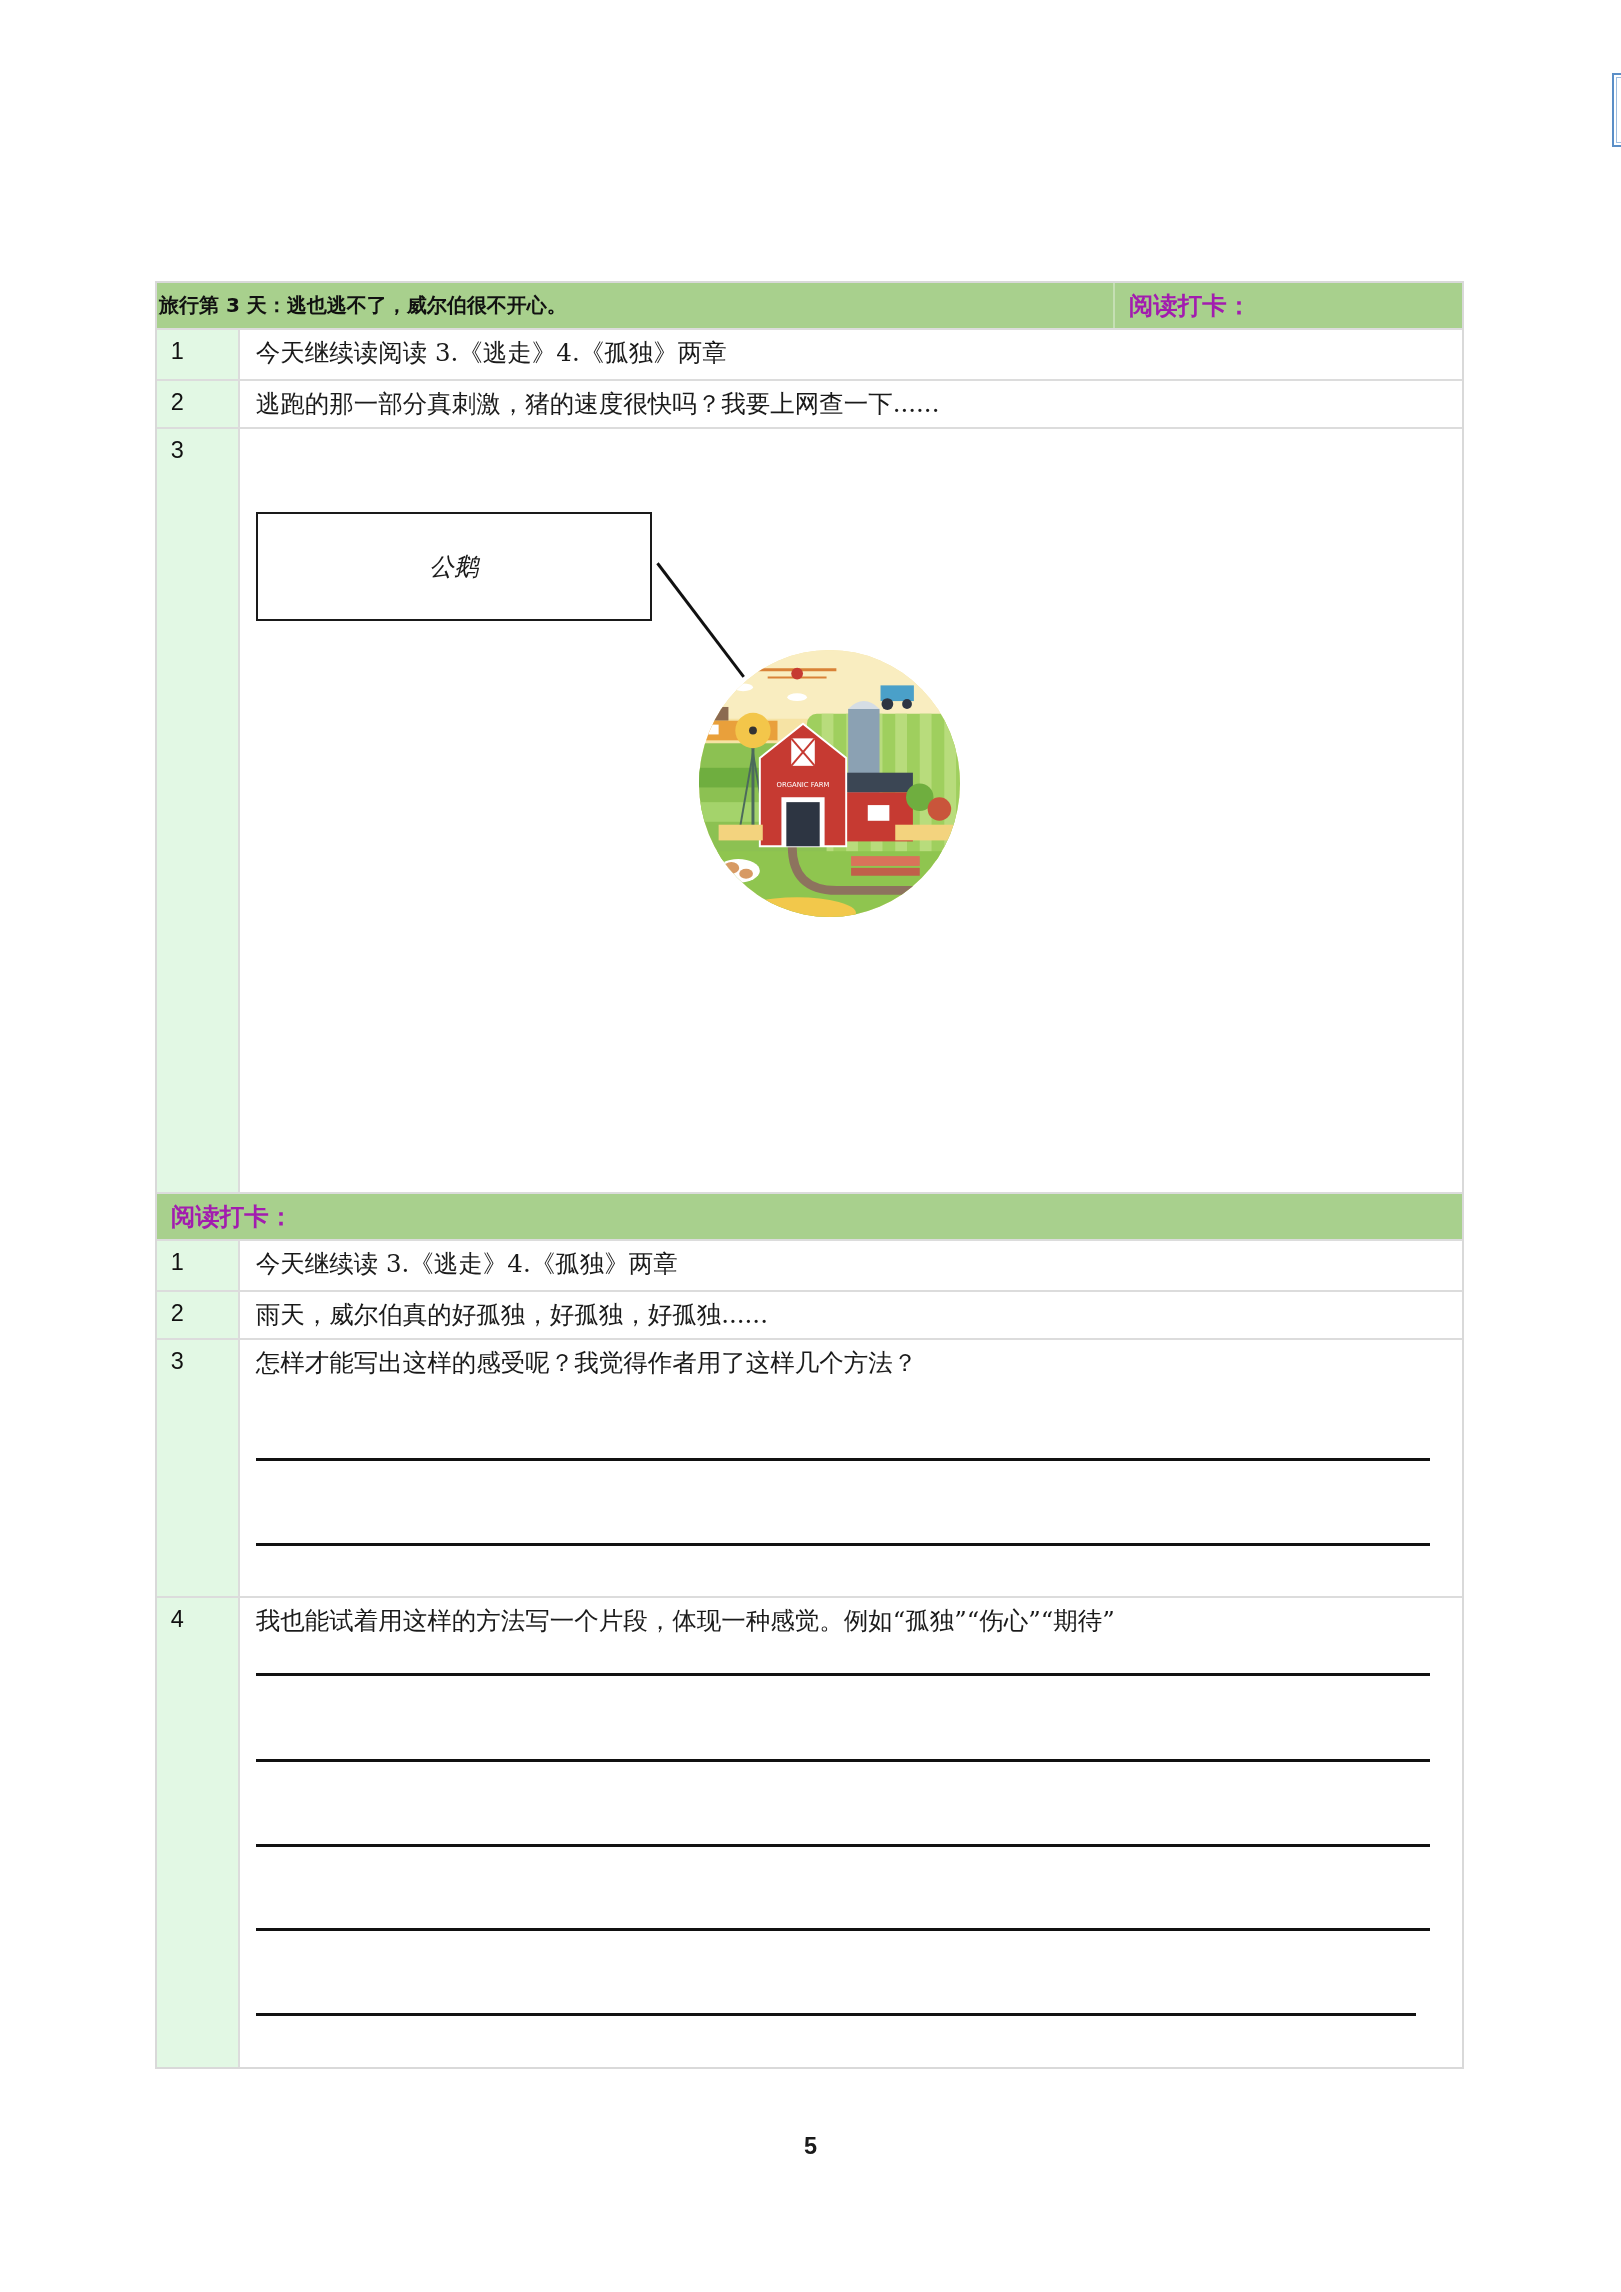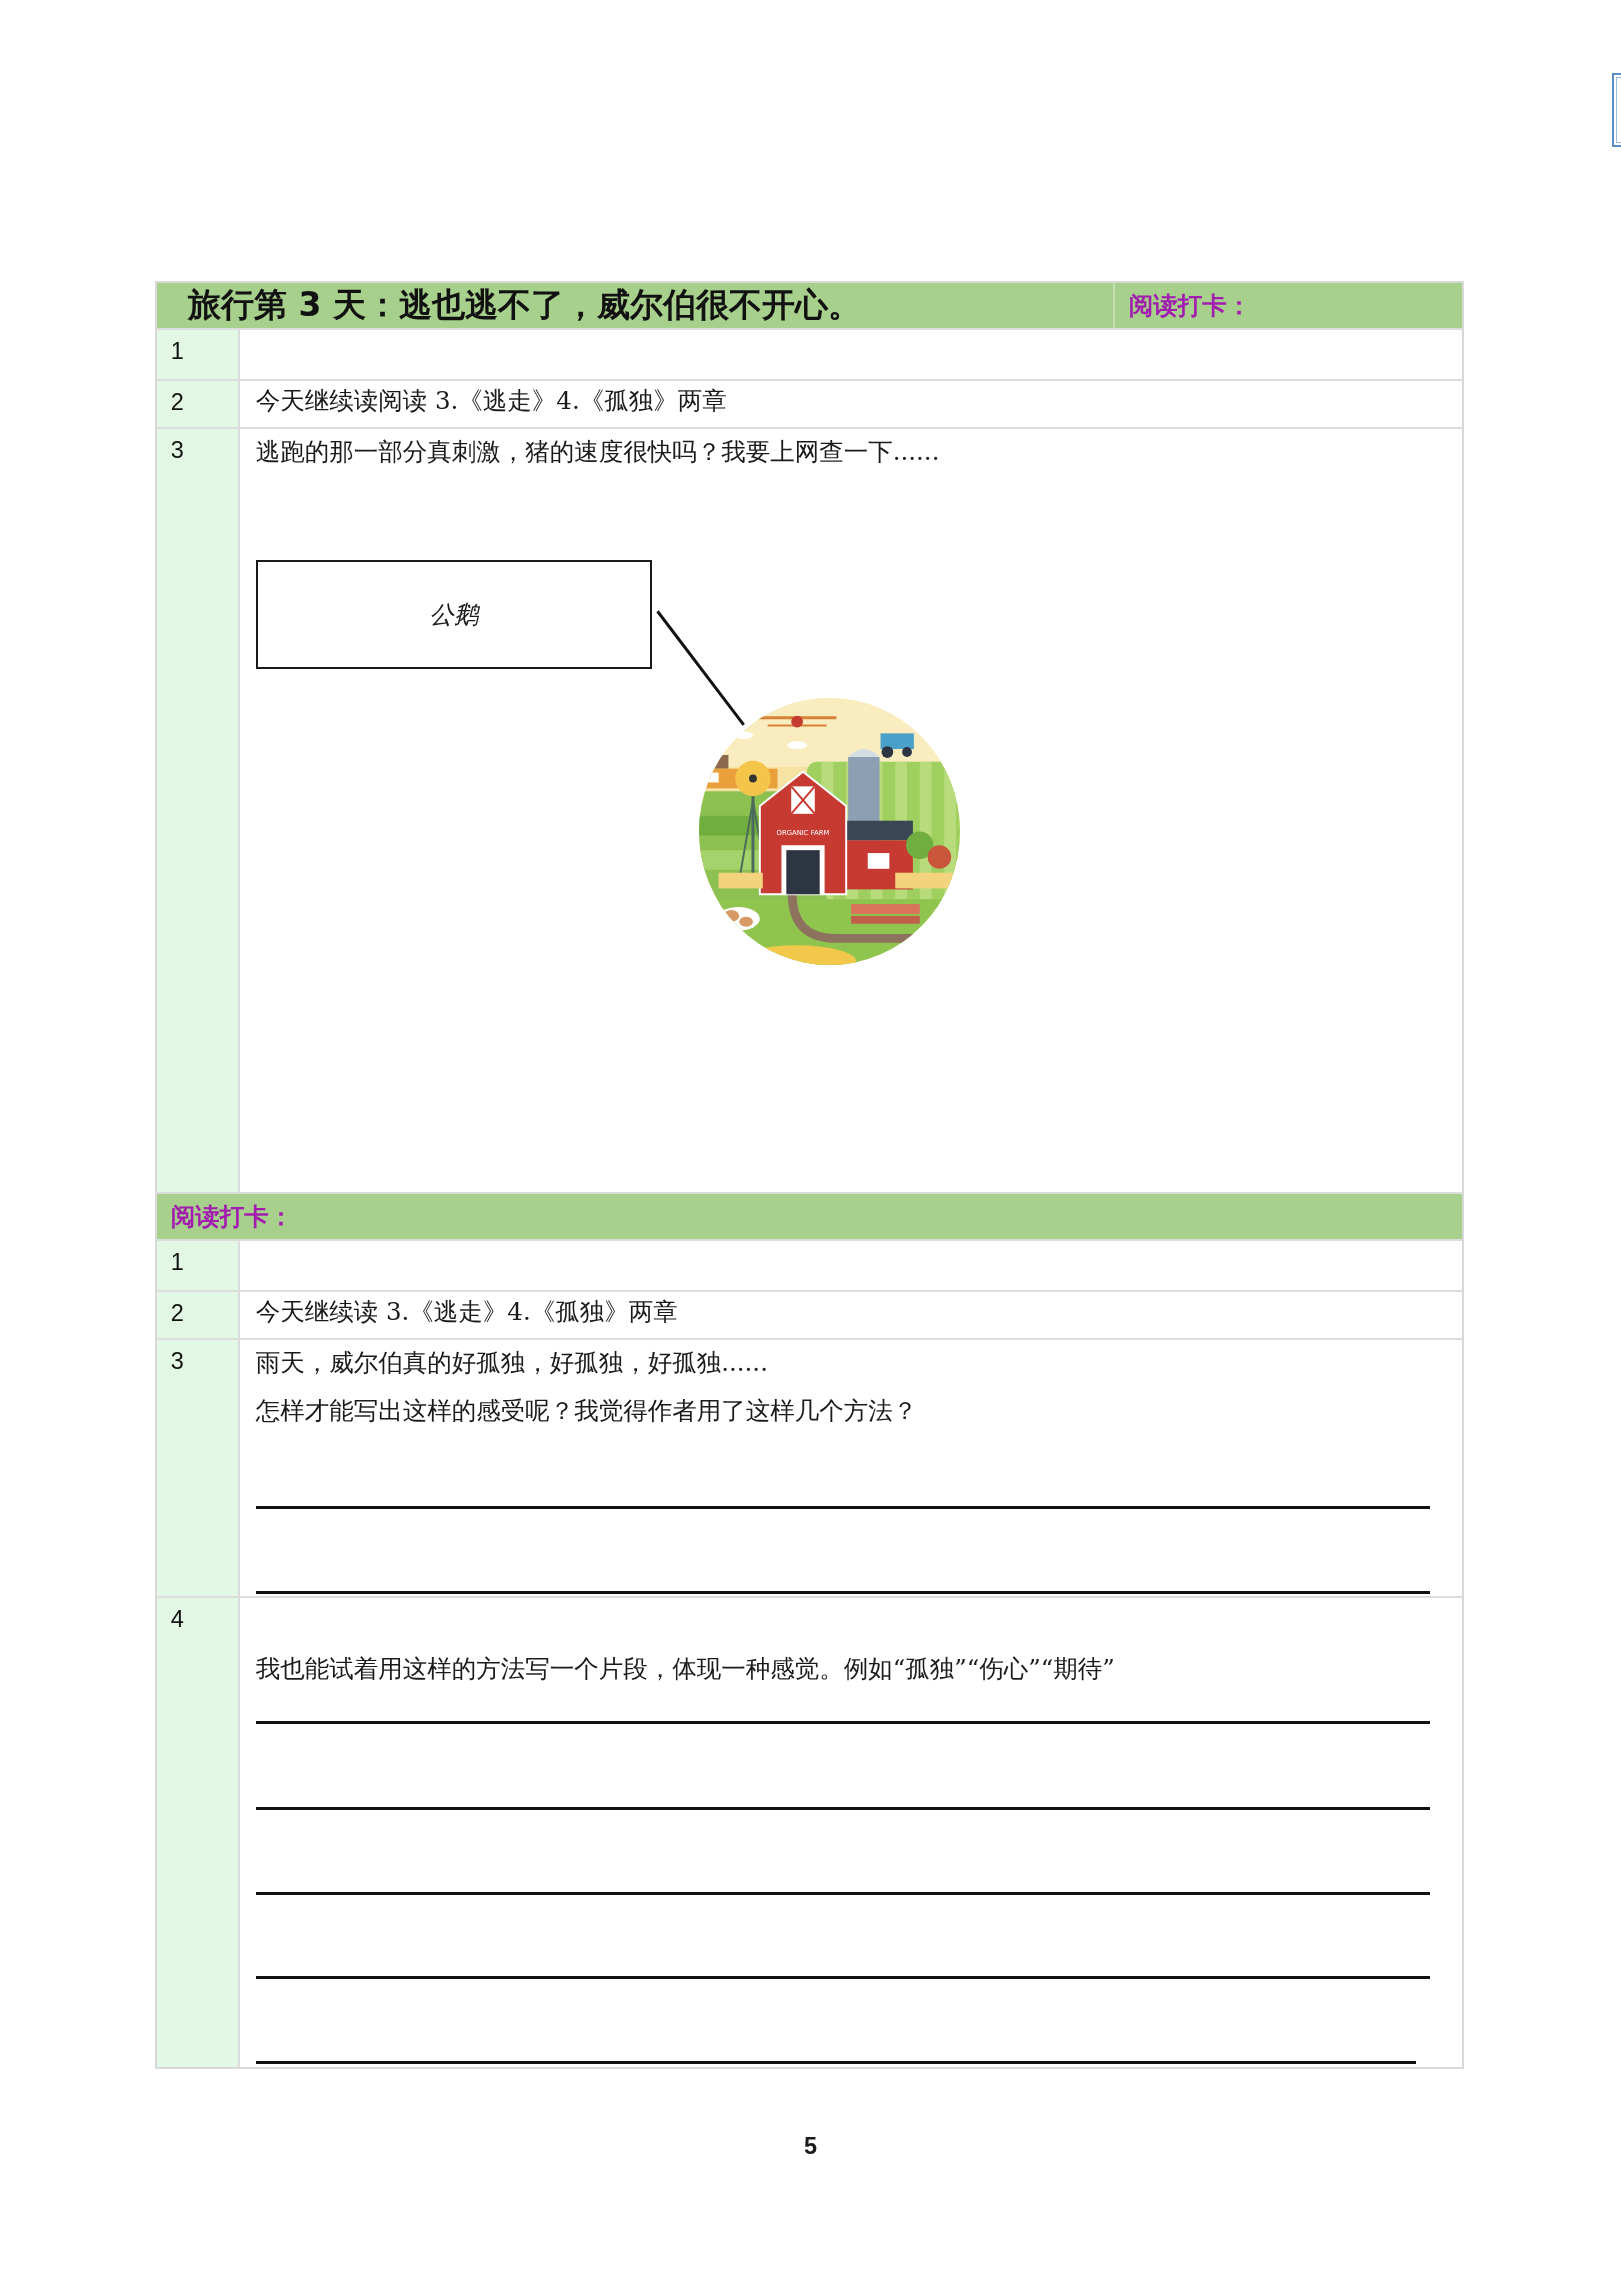--- a/index.html
+++ b/index.html
@@ -19,35 +19,35 @@
   }
   .sheet {
     position: absolute; left: 155px; top: 281px; width: 1309px;
     border: 2px solid #d9d9d9; box-sizing: border-box; background: #fff;
   }
   .row { display: flex; border-bottom: 2.9px solid #dcdcdc; box-sizing: border-box; }
   .row:last-child { border-bottom: none; }
   .hdr { background: #a8d08d; height: 47px; align-items: center; }
   .hdr .title {
     flex: 0 0 958px; height: 100%; display: flex; align-items: center;
-    padding-left: 31px; box-sizing: border-box; border-right: 2.9px solid #c5dfb4;
+    padding-left: 2px; box-sizing: border-box; border-right: 2.9px solid #c5dfb4;
     font-family: "DejaVu Sans", "Liberation Sans", sans-serif; font-weight: bold;
-    font-size: 33px; color: #111;
+    font-size: 20px; color: #111;
   }
   .hdr .checkin {
     flex: 1; height: 100%; display: flex; align-items: center; padding-left: 13.7px;
     font-family: "DejaVu Sans", "Liberation Sans", sans-serif; font-weight: bold;
     font-size: 24.5px; color: #a21caf;
   }
   .num {
     flex: 0 0 83px; background: #e2f8e4; border-right: 2px solid #dcdcdc;
     box-sizing: border-box; padding: 7.8px 0 0 13.7px;
     font-family: "Liberation Sans", "DejaVu Sans", sans-serif; font-size: 23.5px; color: #111;
   }
-  .cell { flex: 1; position: relative; padding: 5.9px 0 0 15.7px; box-sizing: border-box; font-size: 24.5px; margin-top: 48px; }
+  .cell { flex: 1; position: relative; padding: 5.9px 0 0 15.7px; box-sizing: border-box; font-size: 24.5px; }
   .r-short { height: 51px; }
   .r-mid { height: 48px; }
   .d3-r3 { height: 765px; }
   .d4-r3 { height: 258px; }
   .d4-r4 { height: 469px; }
   .callout {
     position: absolute; left: 15.7px; top: 83px; width: 396px; height: 109px;
     border: 2.9px solid #1a1a1a; box-sizing: border-box; display: flex;
     align-items: center; justify-content: center; font-size: 24.5px; background: #fff; font-style: italic;
   }

